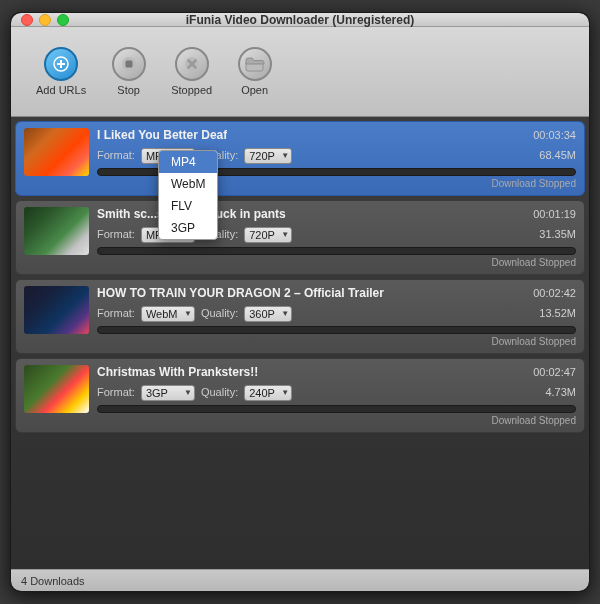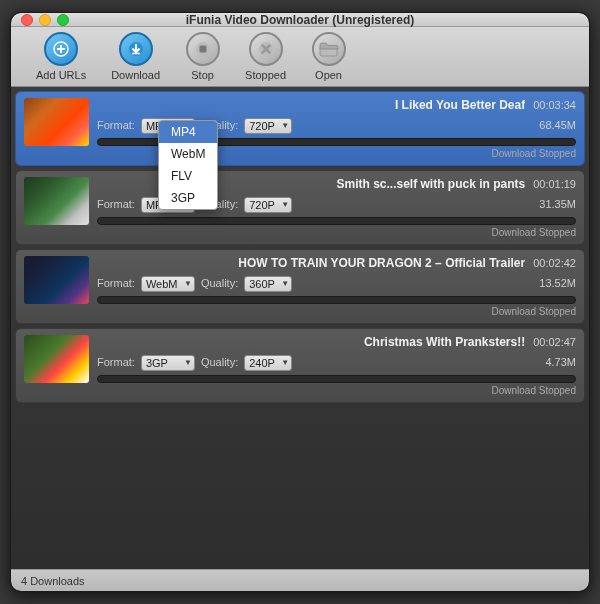--- a/index.html
+++ b/index.html
@@ -55,21 +55,21 @@
       left: 50%;
       transform: translateX(-50%);
       font-size: 12px;
       font-weight: 600;
       color: #333;
     }
 
     
     .toolbar {
       background: linear-gradient(to bottom, #d8d8d8 0%, #c0c0c0 100%);
-      height: 60px;
+      height: 90px;
       display: flex;
       align-items: center;
       padding: 0 15px;
       gap: 5px;
       border-bottom: 1px solid #888;
       flex-shrink: 0;
     }
     .toolbar-btn {
       display: flex;
       flex-direction: column;
@@ -140,21 +140,21 @@
     .thumb-2 { background: linear-gradient(135deg, #1a3a1a 0%, #2d5a2d 30%, #4a8a4a 60%, #c0c0c0 80%, #e0e0e0 100%); }
     .thumb-3 { background: linear-gradient(135deg, #1a1a2e 0%, #16213e 30%, #0f3460 60%, #533483 80%, #e94560 100%); }
     .thumb-4 { background: linear-gradient(135deg, #2d4a1e 0%, #4a7a2d 40%, #ff4444 60%, #ffcc00 80%, #ffffff 100%); }
 
     .item-info {
       flex: 1;
       min-width: 0;
     }
     .item-title-row {
       display: flex;
-      justify-content: flex-end;
+      justify-content: space-between;
       align-items: center;
       margin-bottom: 4px;
     }
     .item-title {
       font-size: 12px;
       font-weight: 600;
       color: #f0f0f0;
       white-space: nowrap;
       overflow: hidden;
       text-overflow: ellipsis;
@@ -297,31 +297,20 @@
       <div class="icon-circle">
         <svg width="18" height="18" viewBox="0 0 18 18" fill="white">
           <circle cx="9" cy="9" r="7" fill="none" stroke="white" stroke-width="1.5"></circle>
           <line x1="9" y1="5" x2="9" y2="13" stroke="white" stroke-width="2"></line>
           <line x1="5" y1="9" x2="13" y2="9" stroke="white" stroke-width="2"></line>
         </svg>
       </div>
       <span class="toolbar-btn-label">Add URLs</span>
     </div>
 
-    <div class="toolbar-btn btn-download">
-      <div class="icon-circle">
-        <svg width="18" height="18" viewBox="0 0 18 18" fill="white">
-          <circle cx="9" cy="9" r="7" fill="#2a8fd4"></circle>
-          <line x1="9" y1="4" x2="9" y2="11" stroke="white" stroke-width="2"></line>
-          <polyline points="5.5,8.5 9,12.5 12.5,8.5" fill="none" stroke="white" stroke-width="2"></polyline>
-          <line x1="5" y1="13.5" x2="13" y2="13.5" stroke="white" stroke-width="1.5"></line>
-        </svg>
-      </div>
-      <span class="toolbar-btn-label">Download</span>
-    </div>
 
     <div class="toolbar-btn btn-stop">
       <div class="icon-circle">
         <svg width="18" height="18" viewBox="0 0 18 18">
           <circle cx="9" cy="9" r="7" fill="#bbbbbb"></circle>
           <rect x="5.5" y="5.5" width="7" height="7" rx="1.5" fill="#777"></rect>
         </svg>
       </div>
       <span class="toolbar-btn-label">Stop</span>
     </div>

